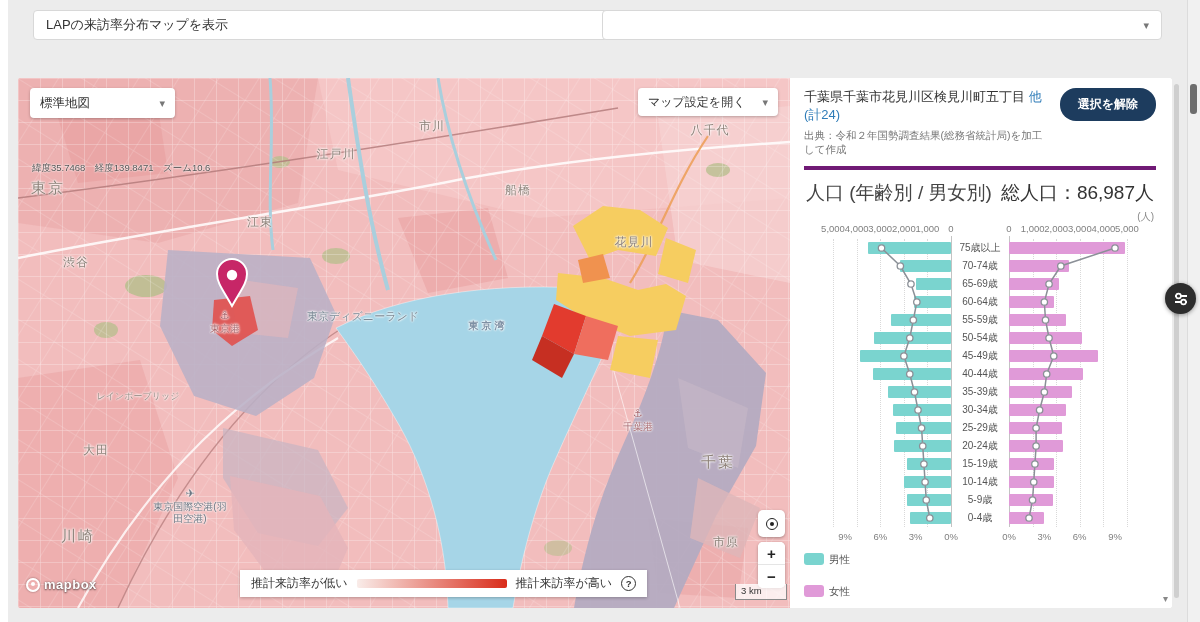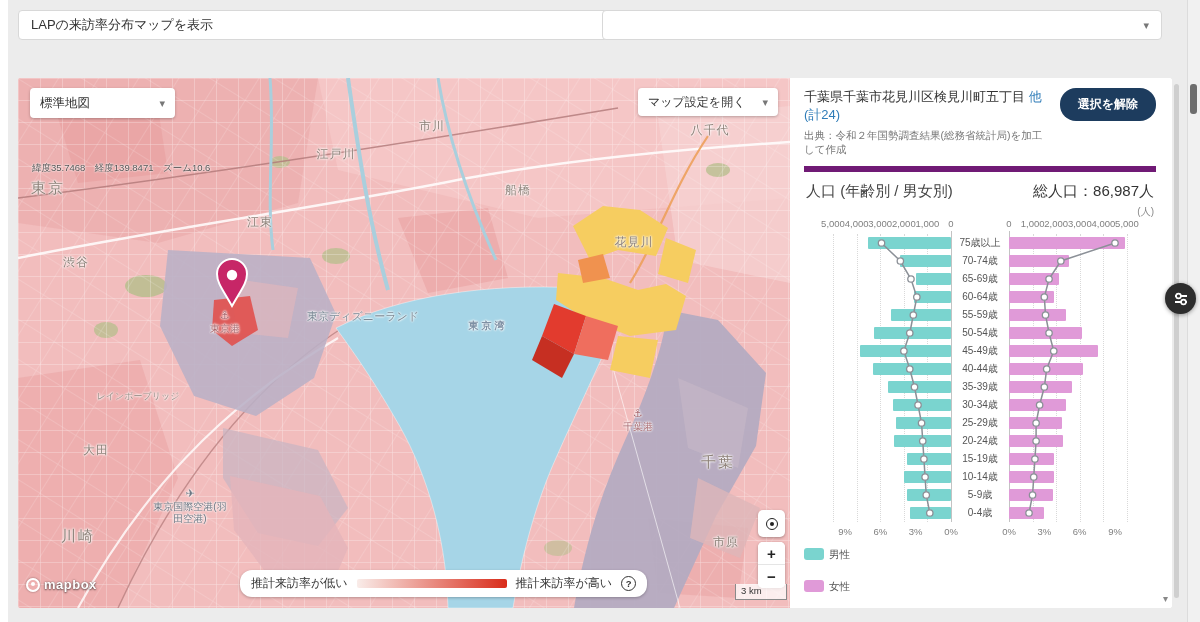--- a/index.html
+++ b/index.html
@@ -7,21 +7,21 @@
     font-family:"Liberation Sans","DejaVu Sans",sans-serif; }
   .left-strip { position:absolute; left:0; top:0; width:8px; height:622px; background:#fff; z-index:5; }
 
   
   .topbar { position:absolute; left:0; top:0; width:1200px; height:66px; }
   .select { position:absolute; top:10px; height:30px; background:#fff; border:1px solid #d8d8d8;
     border-radius:4px; display:flex; align-items:center; padding:0 12px; font-size:13px; color:#333;
     cursor:pointer; }
   .select .val { flex:1; white-space:nowrap; overflow:hidden; }
   .chev { color:#777; font-size:11px; margin-left:8px; }
-  #sel1 { left:18px; width:664px; }
+  #sel1 { left:33px; width:664px; }
   #sel2 { left:602px; width:560px; }
 
   
   .card { position:absolute; left:18px; top:78px; width:1154px; height:530px; background:#fff;
     display:flex; border-radius:3px; overflow:hidden; }
 
   
   .map { position:relative; width:772px; height:530px; overflow:hidden; background:#f2bdbd; flex:none; }
   .map svg.base { position:absolute; left:0; top:0; }
   .maplabel { position:absolute; transform:translate(-50%,-50%); white-space:nowrap; color:#8d8178;
@@ -37,21 +37,21 @@
 
   .map-ctrl { position:absolute; background:#fff; border-radius:4px; box-shadow:0 1px 3px rgba(0,0,0,.25);
     display:flex; align-items:center; font-size:12.5px; color:#333; cursor:pointer; }
   #style-select { left:12px; top:10px; width:145px; height:30px; padding:0 10px; }
   #style-select .val { flex:1; }
   #map-coords { position:absolute; left:14px; top:44px; font-size:9.5px; color:#555;
     text-shadow:0 0 2px #fff,0 0 2px #fff;margin-top:40px; }
   #settings-select { right:12px; top:10px; width:140px; height:28px; padding:0 10px; font-size:12px; }
   #settings-select .val { flex:1; }
 
-  #visit-legend { position:absolute; left:222px; top:492px; height:27px; background:#fff; border-radius:12px;
+  #visit-legend { position:absolute; left:222px; top:492px; height:27px; background:#fff; border-radius:0;
     box-shadow:0 1px 3px rgba(0,0,0,.25); display:flex; align-items:center; gap:9px; padding:0 11px;
     font-size:12px; color:#333; }
   .grad { width:150px; height:9px; border-radius:2px;
     background:linear-gradient(90deg,var(--gfrom),var(--gto)); }
   .help { width:15px; height:15px; border:1.6px solid #333; border-radius:50%; display:flex;
     align-items:center; justify-content:center; font-size:9.5px; font-weight:bold; color:#333; cursor:pointer; }
 
   .mapbtn { position:absolute; width:27px; background:#fff; border:none; border-radius:5px;
     box-shadow:0 1px 3px rgba(0,0,0,.3); cursor:pointer; font-size:15px; color:#222;
     display:flex; align-items:center; justify-content:center; }
@@ -75,29 +75,29 @@
     box-shadow:0 0 2px rgba(0,0,0,.5); }
   .mb-ring::after { content:""; position:absolute; left:2.5px; top:2.5px; width:4px; height:4px;
     background:#fff; border-radius:50%; }
   #attrib { position:absolute; left:0; bottom:0; background:rgba(255,255,255,.6); font-size:9.5px;
     color:#3a3a3a; padding:2px 6px; border-radius:0 3px 0 0; }
   #attrib b { cursor:pointer; }
 
   
   .panel { position:relative; flex:1; background:#fff; padding:10px 16px 0 14px; overflow:hidden; }
   .phead { display:flex; align-items:flex-start; justify-content:flex-start; padding-bottom:9px;
-    border-bottom:6px solid #701a75; }
+    border-bottom:4px solid #701a75; }
   .ptitle { font-size:13px; color:#333; }
   .ptitle a { color:var(--link); text-decoration:none; cursor:pointer; }
   .psource { font-size:10.5px; color:#777; margin-top:5px; }
   .clear-btn { flex:none; margin-left:10px; background:var(--navy); color:#fff; border:none;
     border-radius:16px; font-size:12px; font-weight:bold; padding:8px 18px; cursor:pointer; }
 
   .sec-head { display:flex; justify-content:space-between; align-items:center; padding:10px 2px 4px 2px;
-    font-size:15px; color:#333;text-align:center; }
+    font-size:19px; color:#333;text-align:center; }
   .sec-head .h { color:#444; }
   .unit-top { text-align:right; font-size:10px; color:#888; padding-right:2px; height:13px; }
 
   #pyramid { position:relative; width:334px; margin:0 auto; }
   #pyramid .ctick { position:absolute; text-align:center; font-size:9.5px; color:#808080; }
   #pyramid i.grid { position:absolute; width:0; border-left:1px dotted #d9d9d9; }
   #pyramid i.zline { position:absolute; width:0; border-left:1px solid #c3c3c3; }
   #pyramid i.bar { position:absolute; height:12px; border-radius:1px; }
   #pyramid i.bm { background:var(--male); }
   #pyramid i.bf { background:var(--female); }

